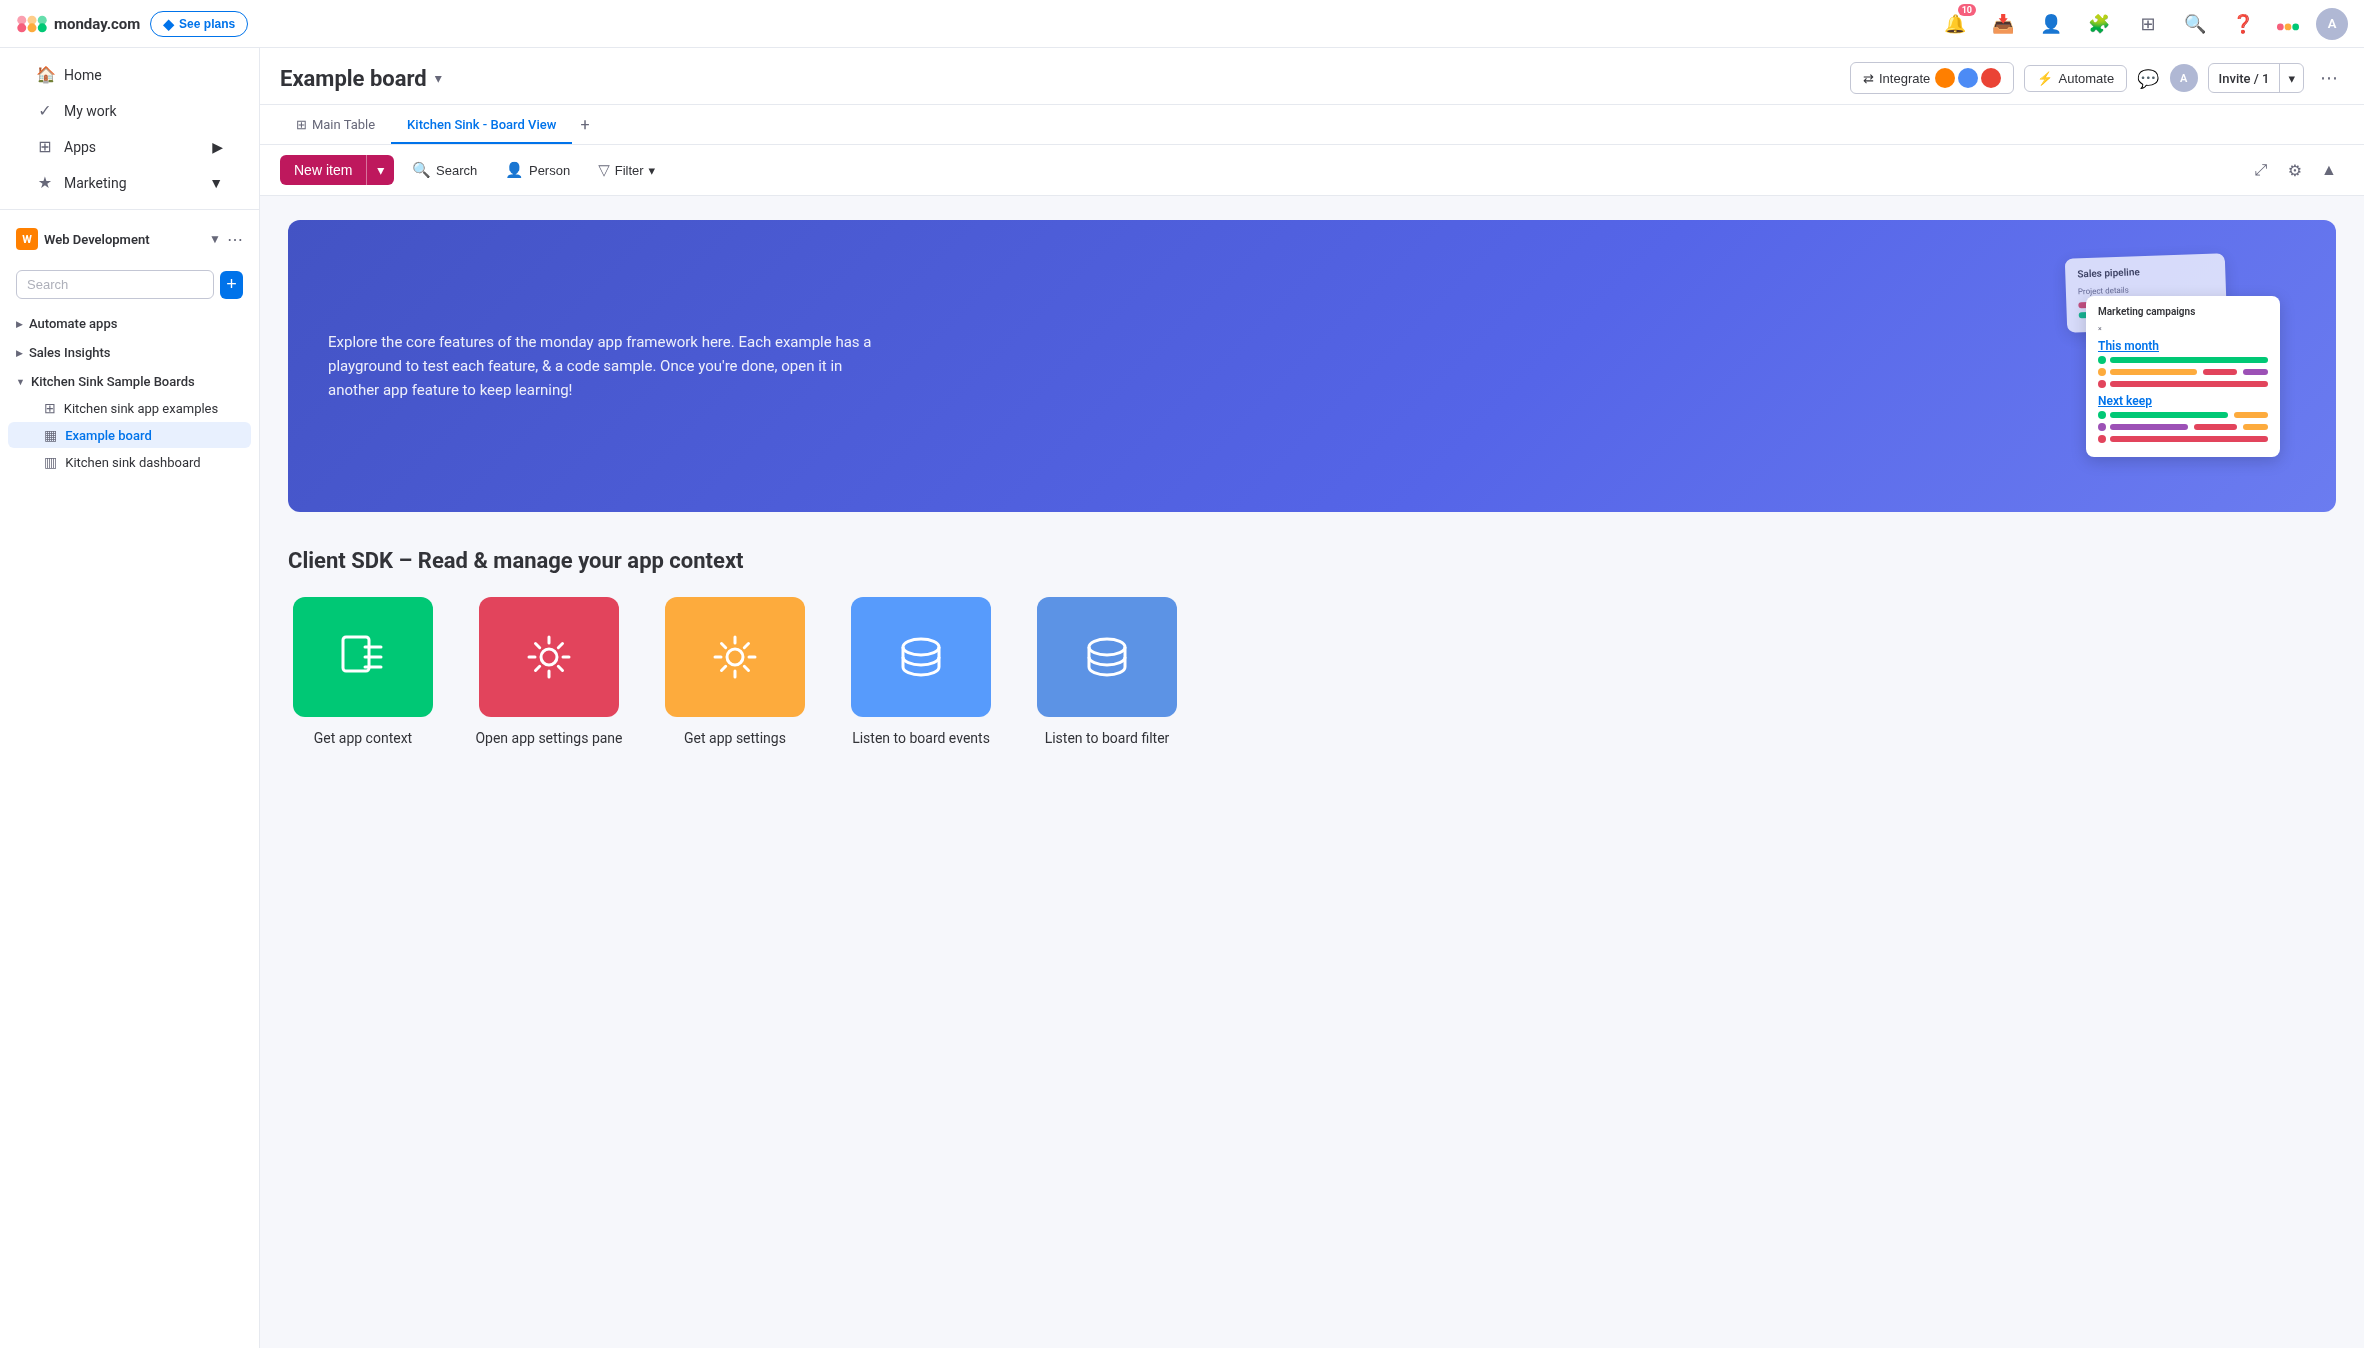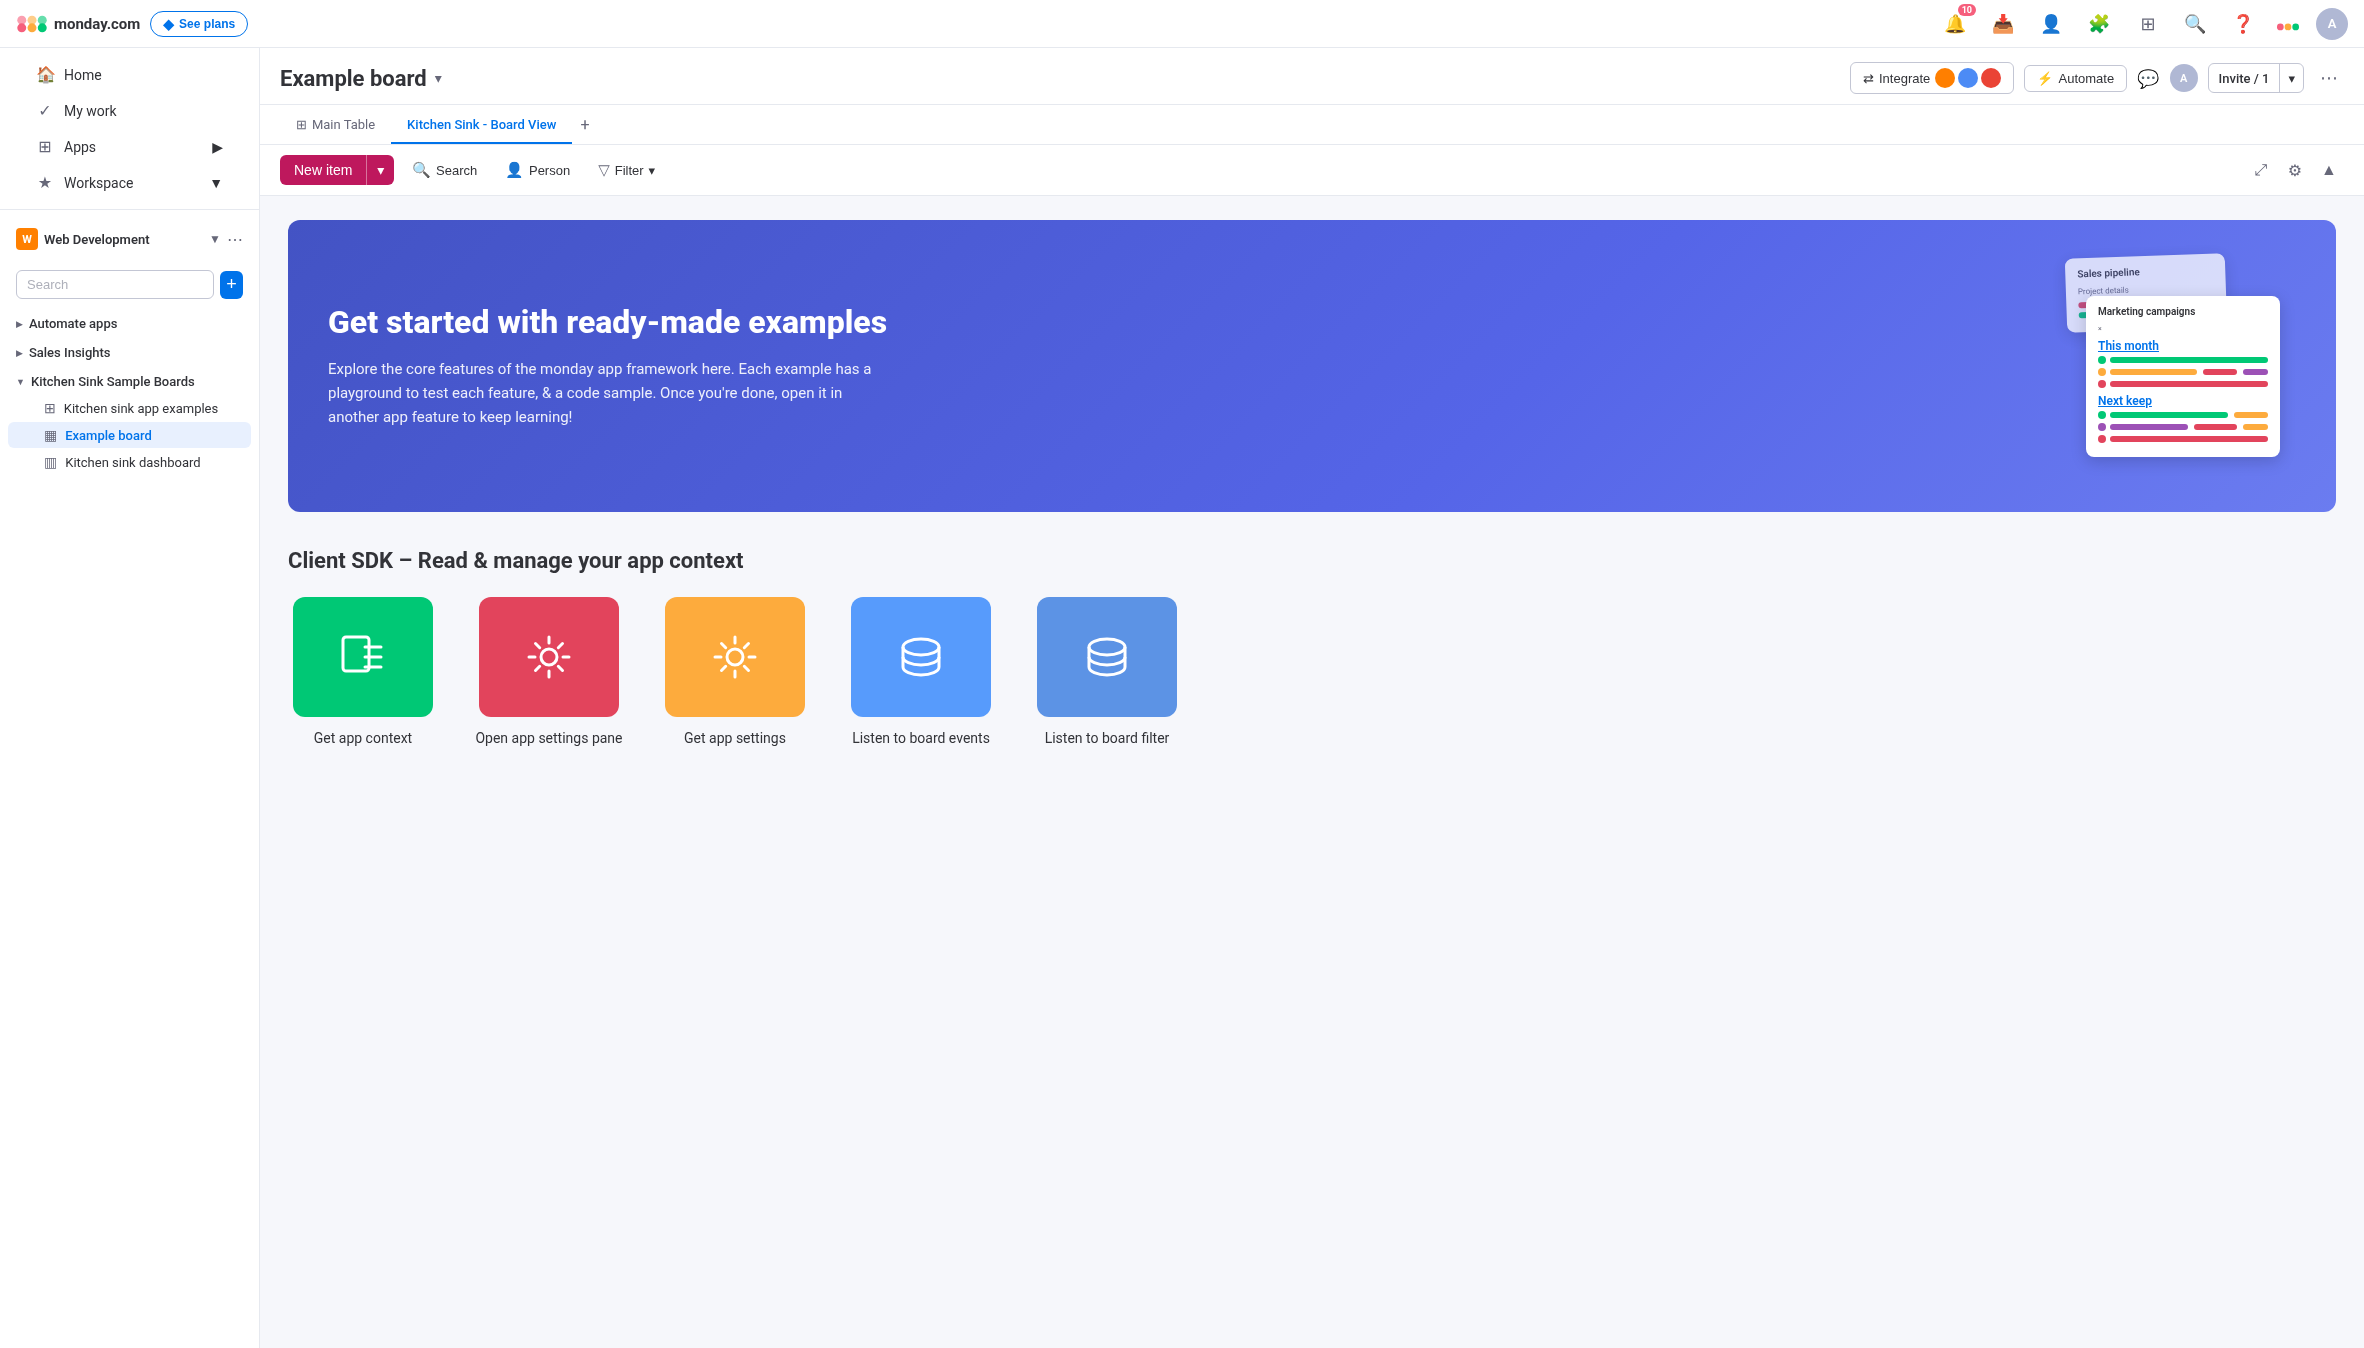--- a/index.html
+++ b/index.html
@@ -280,21 +280,21 @@
         <span class="item-icon">✓</span>
         <span>My work</span>
       </div>
       <div class="sidebar-nav-item">
         <span class="item-icon">⊞</span>
         <span>Apps</span>
         <span style="margin-left:auto">▶</span>
       </div>
       <div class="sidebar-nav-item">
         <span class="item-icon">★</span>
-        <span>Workspace</span>
+        <span>Marketing</span>
         <span style="margin-left:auto">▼</span>
       </div>
     </div>
 
     <div class="divider"></div>
 
     <div style="display:flex;align-items:center;gap:6px;padding:6px 16px;margin-bottom:4px">
       <div style="width:22px;height:22px;background:#ff8000;border-radius:4px;display:flex;align-items:center;justify-content:center;color:#fff;font-size:11px;font-weight:700">
         <span>W</span>
       </div>
@@ -413,21 +413,20 @@
         <button class="toolbar-icon-btn">⤢</button>
         <button class="toolbar-icon-btn">⚙</button>
         <button class="toolbar-icon-btn">▲</button>
       </div>
     </div>
 
     <div class="board-content">
 
       <div class="hero-banner">
         <div class="hero-text">
-          <div class="hero-title">Get started with ready-made examples</div>
           <div class="hero-desc">Explore the core features of the monday app framework here. Each example has a playground to test each feature, &amp; a code sample. Once you're done, open it in another app feature to keep learning!</div>
         </div>
         <div class="hero-illustration">
 
           <div style="position:relative;height:220px;width:230px;">
 
             <div class="mock-card" style="position:absolute;top:0;left:10px;width:160px;opacity:0.75;transform:rotate(-2deg);z-index:1">
               <div class="mock-card-title">Sales pipeline</div>
               <div style="font-size:8px;color:#676879;margin-bottom:6px">Project details</div>
               <div class="mock-row">

